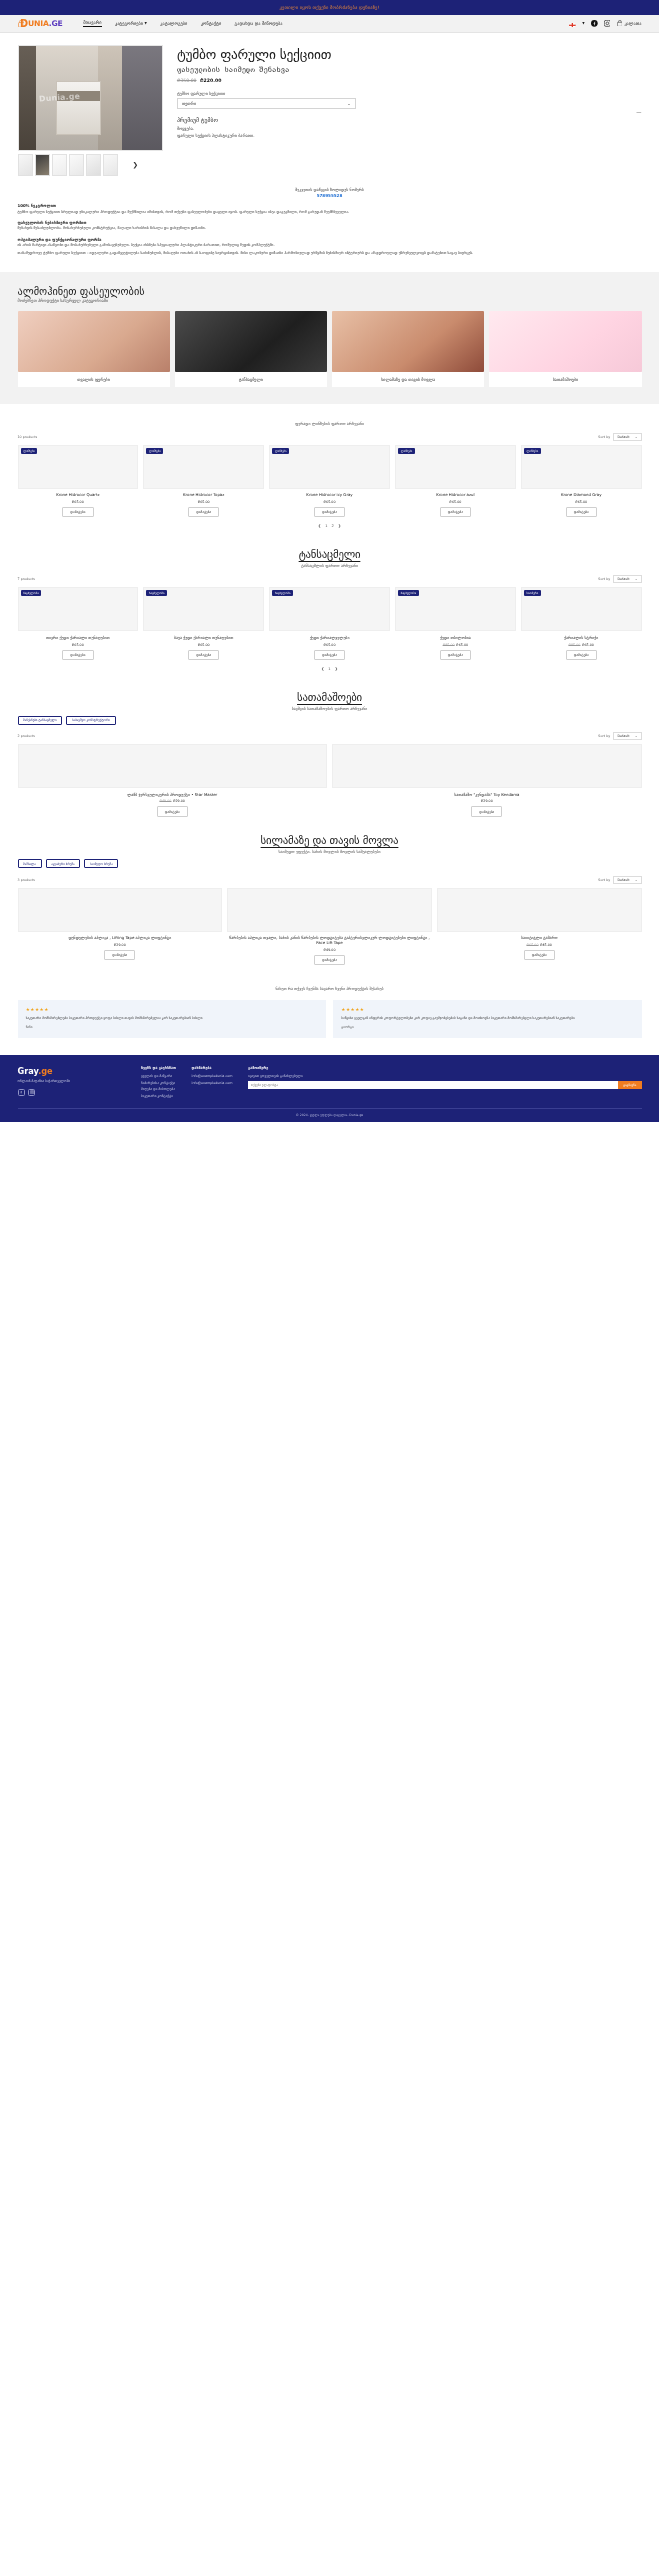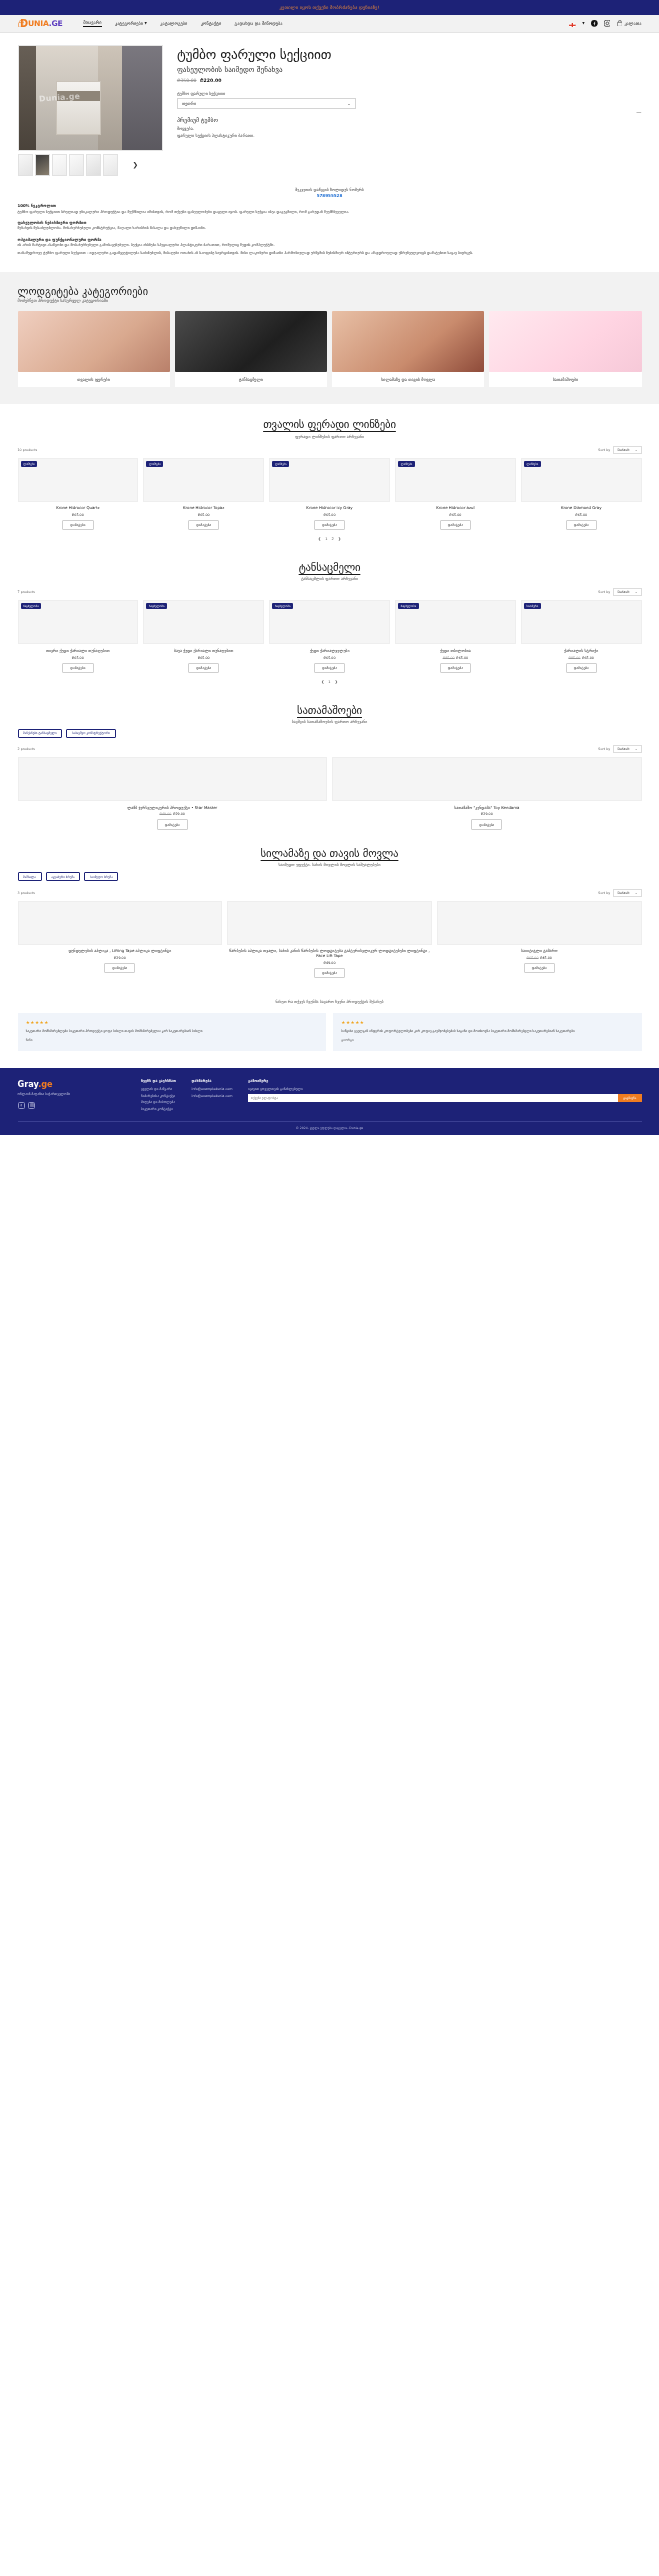--- a/index.html
+++ b/index.html
@@ -105,21 +105,21 @@
   .thumb.t3 { background: linear-gradient(150deg,#fcfcfc,#ededed); }
   .thumb.t4 { background: linear-gradient(150deg,#fafafa,#e8e8e8); }
   .thumb.t5 { background: linear-gradient(150deg,#f5f5f5,#dedede); }
   .thumb.t6 { background: linear-gradient(150deg,#f9f9f9,#e6e6e6); }
   .thumb-next { margin-left: 12.4px; font-size: 6.7px; color:#333; cursor:pointer; }
   .info { flex: 1; padding-top: 2.1px; }
   .info h1 {
     font-size: 13.4px; font-weight: normal; line-height: 1.12;
     letter-spacing: -0.2px; margin-bottom: 3.1px;
   }
-  .info .sub { font-size: 7.2px; color:#2b2b2b; margin-bottom: 3.6px; }
+  .info .sub { font-size: 7.2px; color:#2b2b2b; margin-bottom: 3.6px; font-family: Liberation Mono, monospace; }
   .prices { font-size: 4.6px; margin-bottom: 7.2px; }
   .prices .old { color:#9a9a9a; text-decoration: line-through; margin-right: 2.1px; }
   .prices .new { color:#111; font-weight: 600; }
   .field-label { font-size: 4.1px; color:#333; margin-bottom: 2.1px; }
   .select {
     width: 179px; height: 11.3px; border:0.5px solid #d4d4d4; background:#fff;
     display:flex; align-items:center; justify-content:space-between;
     padding: 0 4.1px; font-size: 4.1px; color:#222; margin-bottom: 8.2px;
   }
   .select .chev { font-size: 4.1px; color:#333; }
@@ -348,21 +348,21 @@
   <h3>100% ნეკტროლით</h3>
   <p>ტუმბო  ფარული სექციით  სრულიად უნიკალური პროდუქტია და შექმნილია იმისთვის, რომ თქვენი ფასეულობები დაცული იყოს. ფარული სექცია ისეა დაგეგმილი, რომ გარედან შეუმჩნეველია.</p>
   <h3>ფასეულობის ნებისმიერი ფორმით</h3>
   <p>შენახვის შესაძლებლობა. მოსახერხებელი კონსტრუქცია, მაღალი ხარისხის მასალა და დახვეწილი დიზაინი.</p>
   <h3>ოპტიმალური და ფუნქციონალური ფორმა</h3>
   <p>ის არის მარტივი ასაწყობი და მოსახერხებელი გამოსაყენებელი. სექცია იხსნება სპეციალური პლასტიკური ბარათით, რომელიც შედის კომპლექტში.</p>
   <p>თანამედროვე ტუმბო ფარული სექციით – იდეალური გადაწყვეტილება საძინებლის, მისაღები ოთახის ან საოფისე სივრცისთვის. მისი ლაკონური დიზაინი ჰარმონიულად ერწყმის ნებისმიერ ინტერიერს და ამავდროულად უზრუნველყოფს დამატებით საცავ სივრცეს.</p>
 </div>
 
 <div class="catsec">
-  <h2>ლოდგიტება კატეგორიები</h2>
+  <h2>ალმოჰინეთ ფასეულობის</h2>
   <div class="lead">მოძებნეთ პროდუქტი სასურველ კატეგორიაში</div>
   <div class="catgrid" id="catgrid">
       <div class="catcard">
         <div class="img c1"></div>
         <div class="cap">თვალის ფერები</div>
       </div>
       <div class="catcard">
         <div class="img c2"></div>
         <div class="cap">ტანსაცმელი</div>
       </div>
@@ -372,21 +372,20 @@
       </div>
       <div class="catcard">
         <div class="img c4"></div>
         <div class="cap">სათამაშოები</div>
       </div>
     </div>
 </div>
 
 <div id="shelves">
     <div class="shelf">
-      <h2 class="u">თვალის ფერადი ლინზები</h2>
       <div class="lead">ფერადი ლინზების ფართო არჩევანი</div>
       <div class="shelfbar">
         <span>10 products</span>
         <span class="sortbox">
           <span>Sort by</span>
           <span class="sortsel">
             <span>Default</span>
             <span>⌄</span>
           </span>
         </span>

